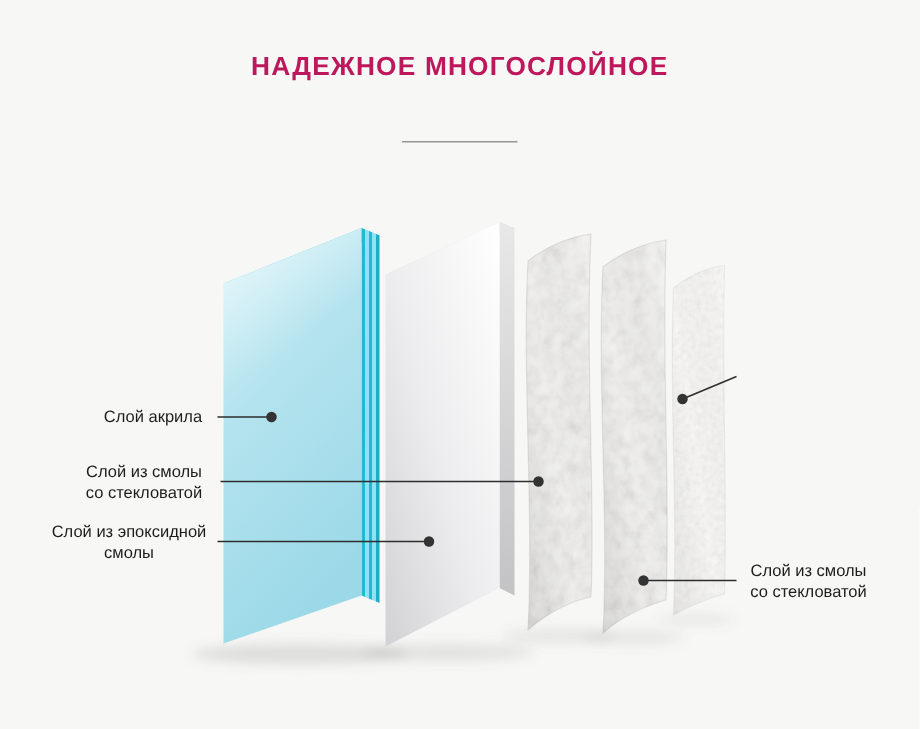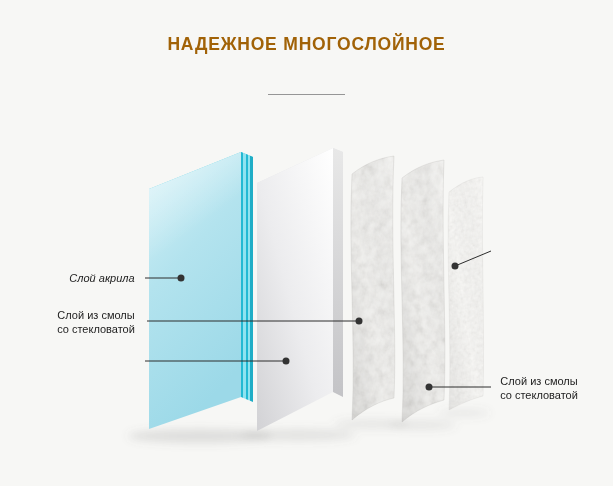--- a/index.html
+++ b/index.html
@@ -14,21 +14,21 @@
   .title {
     position: absolute;
     top: 33px;
     left: 0;
     width: 100%;
     text-align: center;
     font-size: 17.5px;
     font-weight: bold;
     letter-spacing: 0.8px;
     line-height: 23px;
-    color: #a16207;
+    color: #be185d;
   }
   .divider {
     position: absolute;
     top: 94px;
     left: 268px;
     width: 77px;
     height: 1px;
     background: #969696;
   }
   .diagram { position: absolute; left: 0; top: 0; }
@@ -158,29 +158,33 @@
     </g>
     <g fill="#333333">
       <circle cx="181" cy="278" r="3.5"></circle>
       <circle cx="359" cy="321" r="3.5"></circle>
       <circle cx="286" cy="361" r="3.5"></circle>
       <circle cx="455" cy="266" r="3.5"></circle>
       <circle cx="429" cy="387" r="3.5"></circle>
     </g>
   </svg>
 
-  <div class="callout" style="left:57px; top:272px; width:90px;font-style:italic;">
+  <div class="callout" style="left:57px; top:272px; width:90px;">
     <span>Слой акрила</span>
   </div>
 
   <div class="callout" style="left:48px; top:309px; width:96px;">
     <span>Слой из смолы</span>
     <span>со стекловатой</span>
   </div>
 
+  <div class="callout" style="left:30px; top:349px; width:112px;">
+    <span>Слой из эпоксидной</span>
+    <span>смолы</span>
+  </div>
 
 
   <div class="callout" style="left:494px; top:375px; width:90px;">
     <span>Слой из смолы</span>
     <span>со стекловатой</span>
   </div>
 
 </div>
 
 </body></html>

